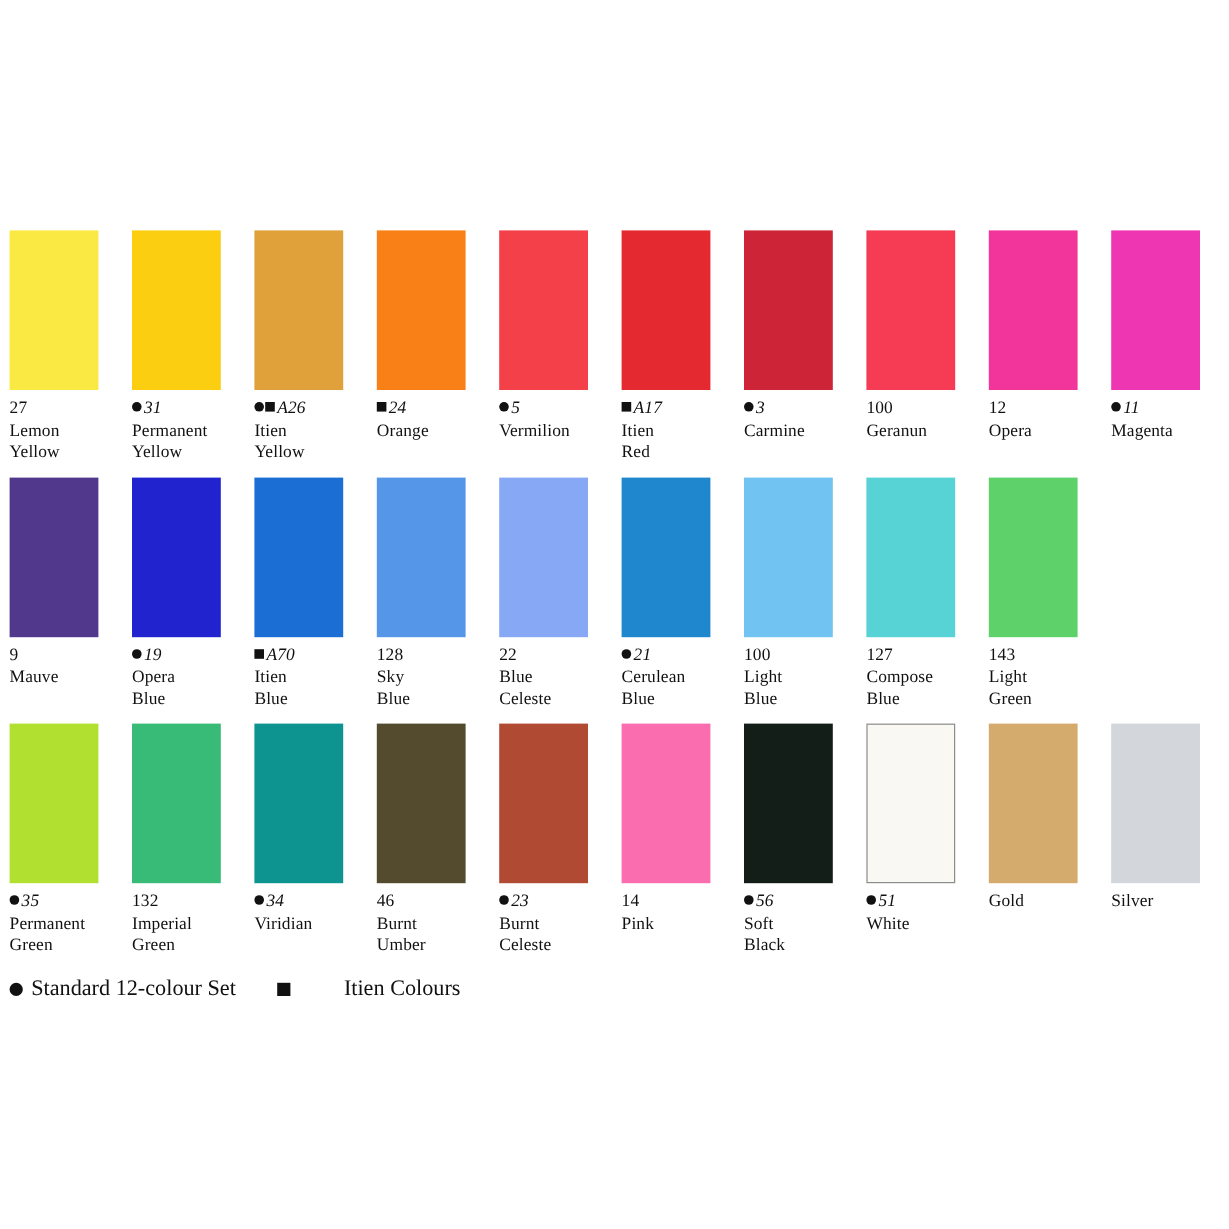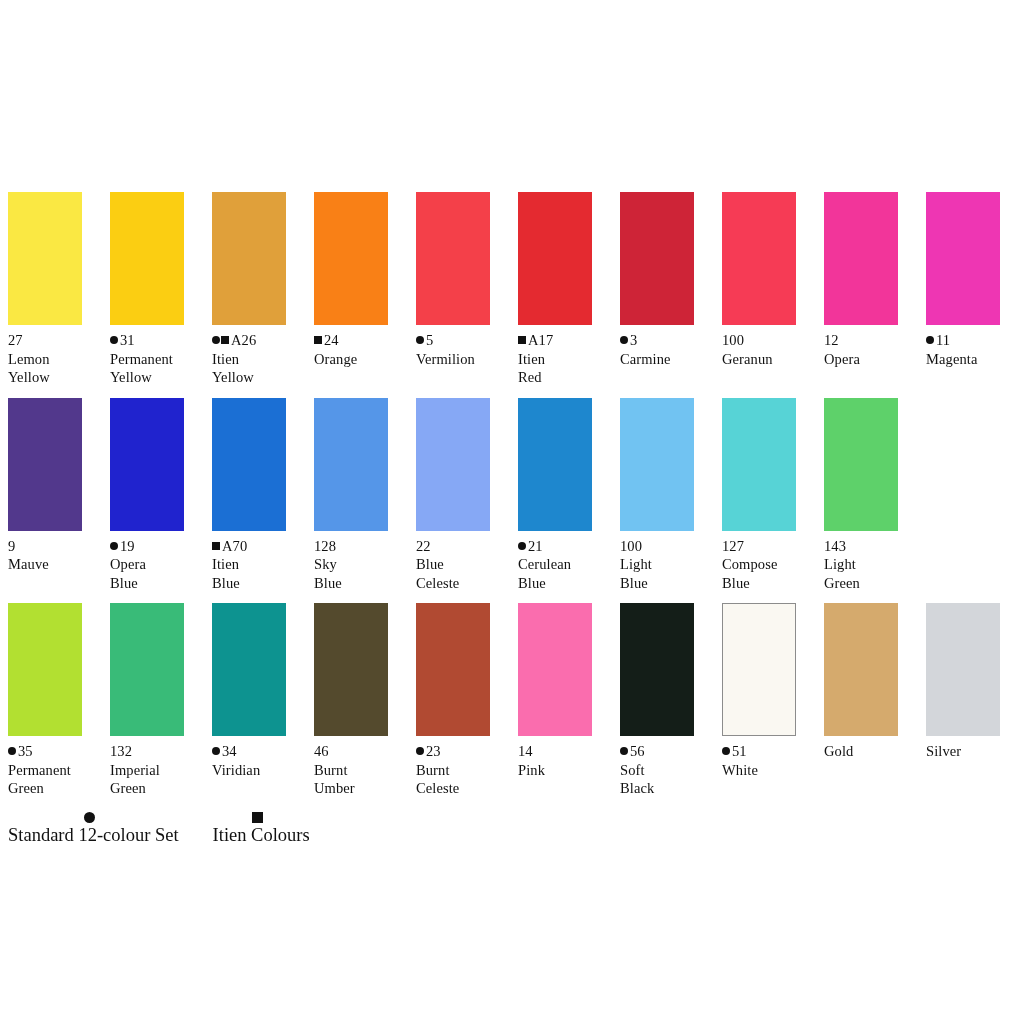--- a/index.html
+++ b/index.html
@@ -83,45 +83,47 @@
     border-radius: 50%;
     background: #111111;
   }
   .marker.square {
     width: 8px;
     height: 8px;
     background: #111111;
   }
   .marker + .code-text {
     margin-left: 1px;
+    font-style: italic;
   }
 
   .name-line {
     display: block;
     white-space: nowrap;
   }
 
   .legend {
     position: absolute;
     left: 8px;
     top: 812px;
     display: flex;
     flex-direction: row;
     align-items: center;
     font-size: 18.5px;
     line-height: 24px;
   }
   .legend-item {
     display: flex;
-    flex-direction: column;
+    flex-direction: row;
     align-items: center;
     margin-right: 34px;
   }
   .legend-item:last-child {
     margin-right: 0;
+    gap: 38px;
   }
   .legend-marker {
     display: inline-block;
     margin-right: 7px;
   }
   .legend-marker.dot {
     width: 11px;
     height: 11px;
     border-radius: 50%;
     background: #111111;

